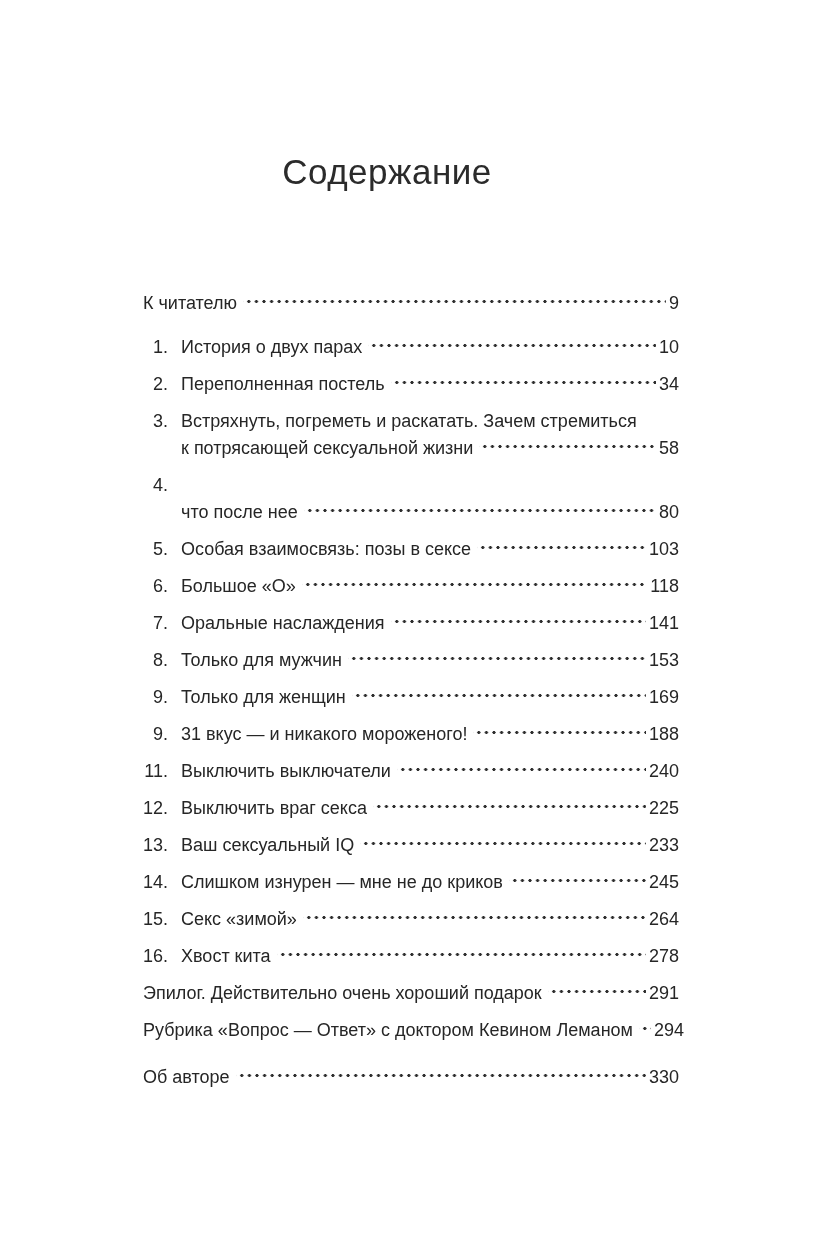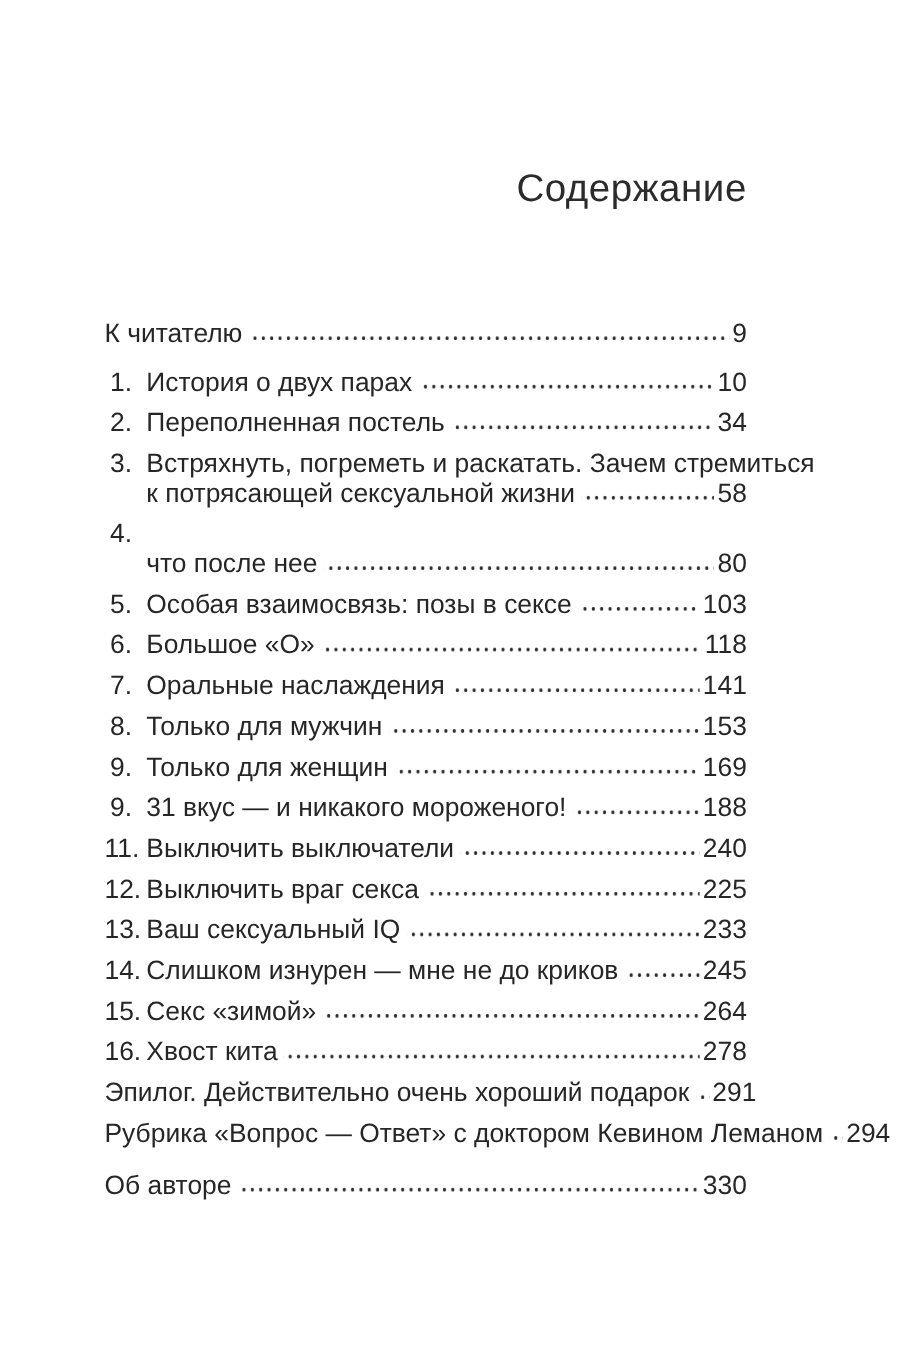--- a/index.html
+++ b/index.html
@@ -20,40 +20,41 @@
     position: absolute;
     left: 95px;
     top: 150px;
     width: 584px;
   }
   .title {
     margin: 0 0 96px 0;
     font-size: 35px;
     font-weight: 400;
     letter-spacing: 0.5px;
-    text-align: right;
+    text-align: center;
     color: #2b2b2b;
     line-height: 44px;
   }
   .entries { }
   .entry {
     margin-bottom: 10px;
   }
   .entry:first-child {
     margin-bottom: 17px;
   }
   .entry:last-child {
     margin-top: 20px;
   }
   .line {
     display: flex;
-    align-items: center;
-    font-size: 24px;
+    align-items: flex-start;
+    font-size: 18px;
     line-height: 27px;
     color: #262626;
+    margin-left: 48px;
   }
   .num {
     width: 25px;
     min-width: 25px;
     text-align: right;
     margin-right: 13px;
   }
   .text {
     white-space: nowrap;
   }

